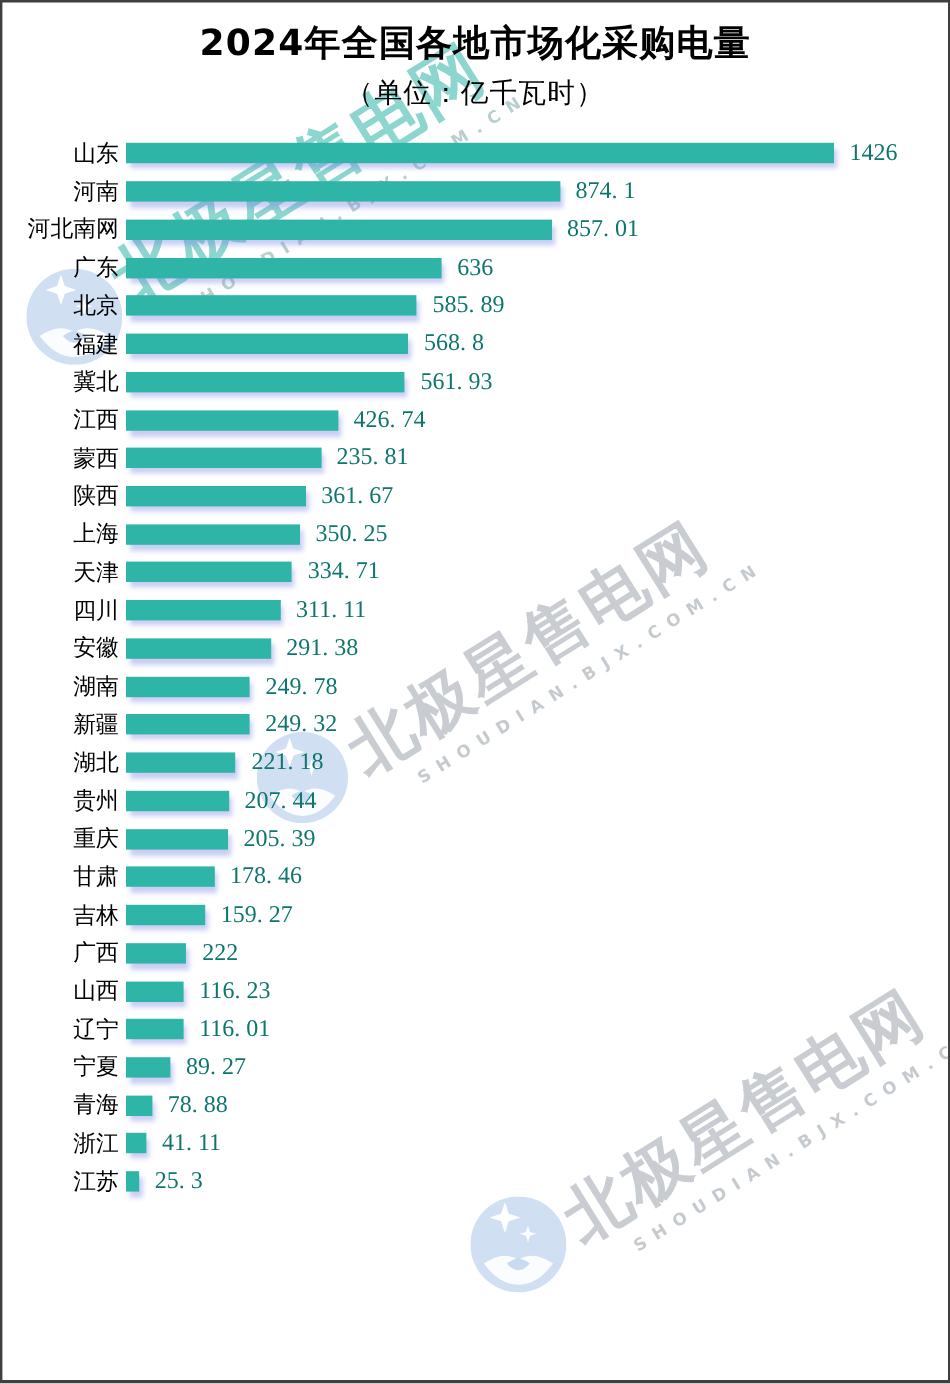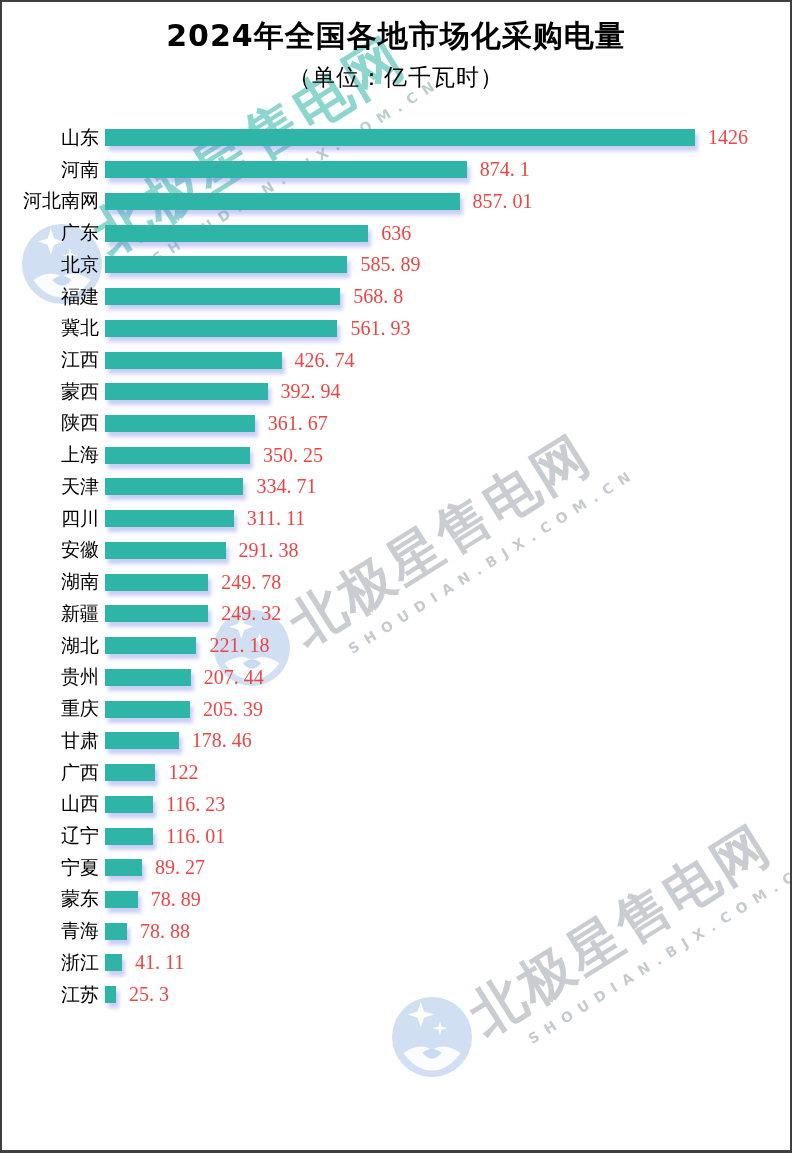--- a/index.html
+++ b/index.html
@@ -19,38 +19,38 @@
     margin:14px 0 0 0;
     font-size:30px;font-weight:600;color:#000;
     letter-spacing:1px;
   }
   .subtitle{
     margin-top:5px;
     font-size:23px;font-weight:400;color:#000;
     letter-spacing:1px;
   }
   
-  .chart{position:absolute;z-index:2;top:120px;left:0;right:0;}
+  .chart{position:absolute;z-index:2;top:110px;left:0;right:0;}
   .row{display:flex;align-items:center;height:31.74px;}
   .lbl{
     width:97px;flex:0 0 97px;
     text-align:right;
     font-size:19px;color:#000;
     white-space:nowrap;
   }
   .bar{
     display:block;height:17px;
     margin-left:6px;
     background:#2FB5A7;
     box-shadow:3px 5px 4px rgba(124,136,226,0.42);
   }
   .val{
     margin-left:13px;
     font-family:"Liberation Serif","DejaVu Serif",serif;
-    font-size:20px;color:#ef4444;
+    font-size:20px;color:#0f766e;
     white-space:nowrap;
   }
   
   .wm-text{
     position:absolute;z-index:1;
     transform:rotate(-32deg);
     transform-origin:left top;
     pointer-events:none;
     white-space:nowrap;
   }
@@ -159,21 +159,21 @@
 
     <div class="row">
       <span class="lbl">江西</span>
       <span class="bar" style="width: 176.561px; background: rgb(47, 181, 167);"></span>
       <span class="val">426. 74</span>
     </div>
 
     <div class="row">
       <span class="lbl">蒙西</span>
       <span class="bar" style="width: 162.523px; background: rgb(47, 181, 167);"></span>
-      <span class="val">392. 94</span>
+      <span class="val">235. 81</span>
     </div>
 
     <div class="row">
       <span class="lbl">陕西</span>
       <span class="bar" style="width: 149.639px; background: rgb(47, 181, 167);"></span>
       <span class="val">361. 67</span>
     </div>
 
     <div class="row">
       <span class="lbl">上海</span>
@@ -229,51 +229,51 @@
       <span class="bar" style="width: 84.979px; background: rgb(47, 181, 167);"></span>
       <span class="val">205. 39</span>
     </div>
 
     <div class="row">
       <span class="lbl">甘肃</span>
       <span class="bar" style="width: 73.779px; background: rgb(47, 181, 167);"></span>
       <span class="val">178. 46</span>
     </div>
 
+    <div class="row">
+      <span class="lbl">吉林</span>
+      <span class="bar" style="width: 65.8971px; background: rgb(47, 181, 167);"></span>
+      <span class="val">159. 27</span>
+    </div>
 
 
     <div class="row">
       <span class="lbl">广西</span>
       <span class="bar" style="width: 50.4769px; background: rgb(47, 181, 167);"></span>
-      <span class="val">122</span>
+      <span class="val">222</span>
     </div>
 
     <div class="row">
       <span class="lbl">山西</span>
       <span class="bar" style="width: 48.0896px; background: rgb(47, 181, 167);"></span>
       <span class="val">116. 23</span>
     </div>
 
     <div class="row">
       <span class="lbl">辽宁</span>
       <span class="bar" style="width: 47.9985px; background: rgb(47, 181, 167);"></span>
       <span class="val">116. 01</span>
     </div>
 
     <div class="row">
       <span class="lbl">宁夏</span>
       <span class="bar" style="width: 36.935px; background: rgb(47, 181, 167);"></span>
       <span class="val">89. 27</span>
     </div>
 
-    <div class="row">
-      <span class="lbl">蒙东</span>
-      <span class="bar" style="width: 32.6403px; background: rgb(47, 181, 167);"></span>
-      <span class="val">78. 89</span>
-    </div>
 
 
     <div class="row">
       <span class="lbl">青海</span>
       <span class="bar" style="width: 21.8788px; background: rgb(47, 181, 167);"></span>
       <span class="val">78. 88</span>
     </div>
 
     <div class="row">
       <span class="lbl">浙江</span>

